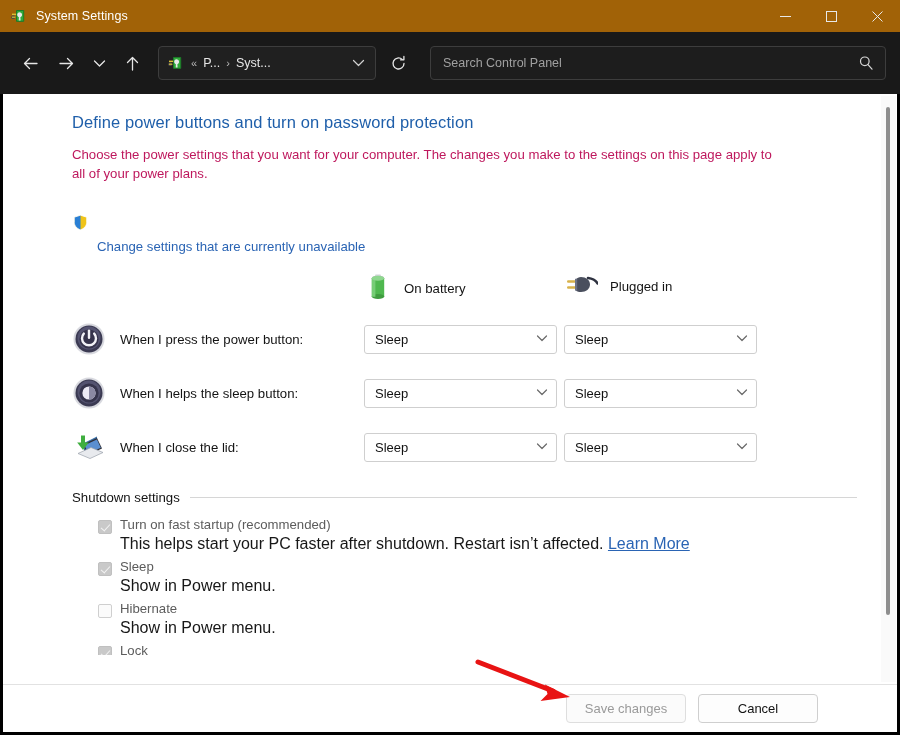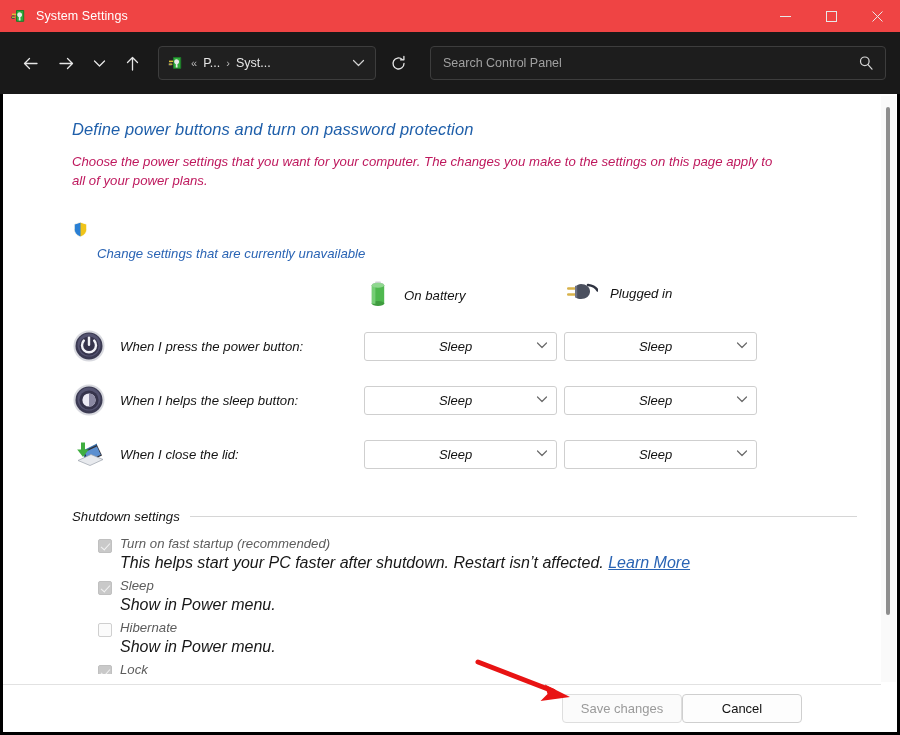--- a/index.html
+++ b/index.html
@@ -12,21 +12,21 @@
   .window {
     position: absolute; left: 0; top: 0;
     width: 900px; height: 735px;
     background: #191919;
     display: flex; flex-direction: column;
   }
 
   
   .titlebar {
     height: 32px; flex: 0 0 32px;
-    background: #ef4444;
+    background: #a16207;
     display: flex; align-items: center;
     position: relative;
   }
   .title-icon {
     width: 16px; height: 16px; margin-left: 11px; margin-right: 9px;
     position: relative; flex: 0 0 16px;
   }
   .title-text {
     color: #ffffff; font-size: 12.5px; letter-spacing: .1px;
   }
@@ -97,22 +97,21 @@
   }
   .page {
     flex: 1; background: #ffffff; position: relative; overflow: hidden;
     display: flex; flex-direction: column;
   }
   .scroll-area {
     position: absolute; left: 0; top: 0; right: 0; bottom: 48px;
     overflow: hidden;
   }
   .inner {
-    padding: 26px 40px 0 69px;
-    font-style: italic;
+    padding: 19px 40px 0 69px;
   }
 
   h1.page-title {
     color: #1f5faa; font-size: 16.5px; font-weight: normal;
     margin-bottom: 13px; letter-spacing: .1px;
   }
   p.desc {
     color: #be185d; font-size: 13.2px; line-height: 1.45;
     max-width: 710px; margin-bottom: 11px;
   }
@@ -133,21 +132,21 @@
   .col-spacer { width: 292px; flex: 0 0 292px; }
   .col-head {
     width: 200px; flex: 0 0 200px;
     display: flex; align-items: center; gap: 12px;
     color: #141414; font-size: 13.2px;
   }
   .col-head.second { width: 210px; flex: 0 0 210px; }
 
   
   .srow {
-    display: flex; align-items: center; height: 54px; text-align: center;
+    display: flex; align-items: center; height: 54px;
   }
   .srow-label {
     width: 292px; flex: 0 0 292px;
     display: flex; align-items: center; gap: 14px;
     color: #141414; font-size: 13.2px;
   }
   .row-ico { width: 34px; height: 34px; flex: 0 0 34px; position: relative; }
   .dd-cell { width: 200px; flex: 0 0 200px; }
   .dd-cell.second { width: 210px; flex: 0 0 210px; }
   .dropdown {
@@ -185,24 +184,24 @@
     position: absolute; right: 1px; top: 2px; bottom: 50px;
     width: 15px; background: #fafafa;
   }
   .vscroll-thumb {
     position: absolute; left: 5px; top: 11px; width: 4px;
     height: 508px; background: #8e8e8e; border-radius: 2px;
   }
 
   
   .footer {
-    position: absolute; left: 0; right: 16px; bottom: 0; height: 48px;
+    position: absolute; left: 0; right: 0; bottom: 0; height: 48px;
     background: #ffffff; border-top: 1px solid #e2e2e2;
     display: flex; align-items: center; justify-content: flex-end;
-    padding-right: 79px; 
+    padding-right: 79px; gap: 12px;
   }
   .btn {
     min-width: 120px; height: 29px; padding: 0 14px;
     border: 1px solid #cfcfcf; border-radius: 4px; background: #fdfdfd;
     font-size: 13px; color: #121212;
     display: flex; align-items: center; justify-content: center;
     font-family: "Liberation Sans", sans-serif;
   }
   .btn.disabled { color: #9a9a9a; border-color: #dedede; background: #fbfbfb; }
 
@@ -463,21 +462,21 @@
                 <span class="val">Sleep</span>
                 <span class="chev">
                   <svg width="12" height="12" viewBox="0 0 12 12">
                       <path d="M1.5 4l4.5 4.5L10.5 4" fill="none" stroke="currentColor" stroke-width="1.2" stroke-linecap="round" stroke-linejoin="round"></path>
                     </svg>
                 </span>
               </div>
             </div>
           </div>
 
-          <div class="group-head" style="margin-top:28px;margin-bottom:12px;">
+          <div class="group-head" style="margin-top:16px;margin-bottom:12px;">
             <span class="lbl">Shutdown settings</span>
             <span class="rule"></span>
           </div>
 
           <div style="padding-left:26px;">
 
             <div class="cbrow">
               <span class="cbox checked"></span>
               <span class="cb-label">Turn on fast startup (recommended)</span>
             </div>

